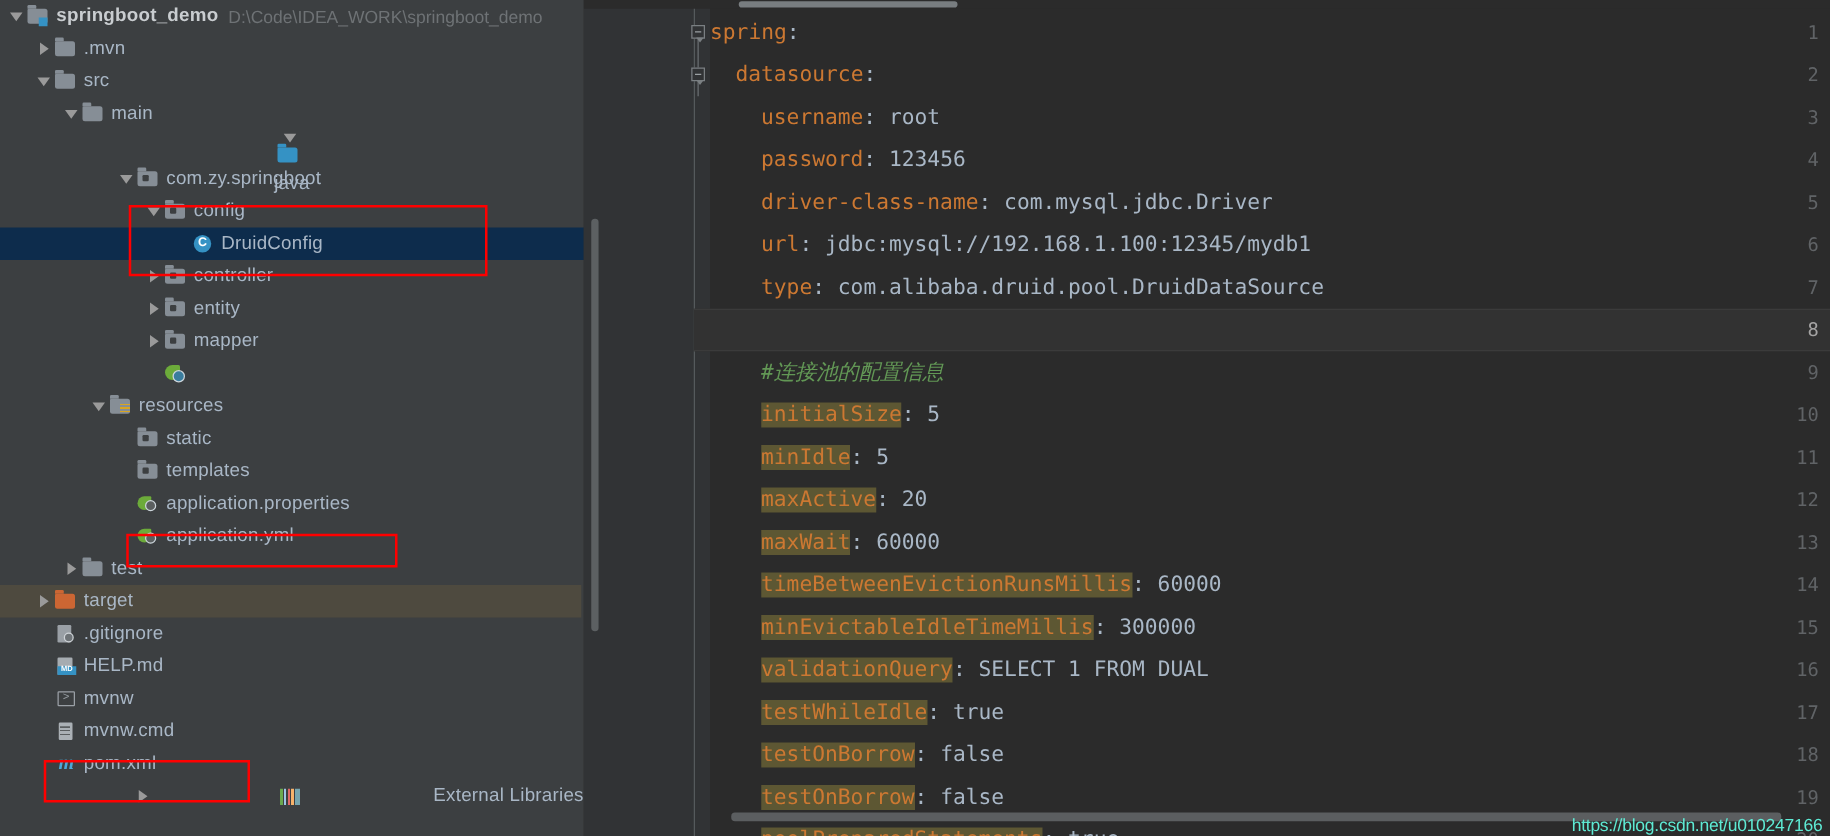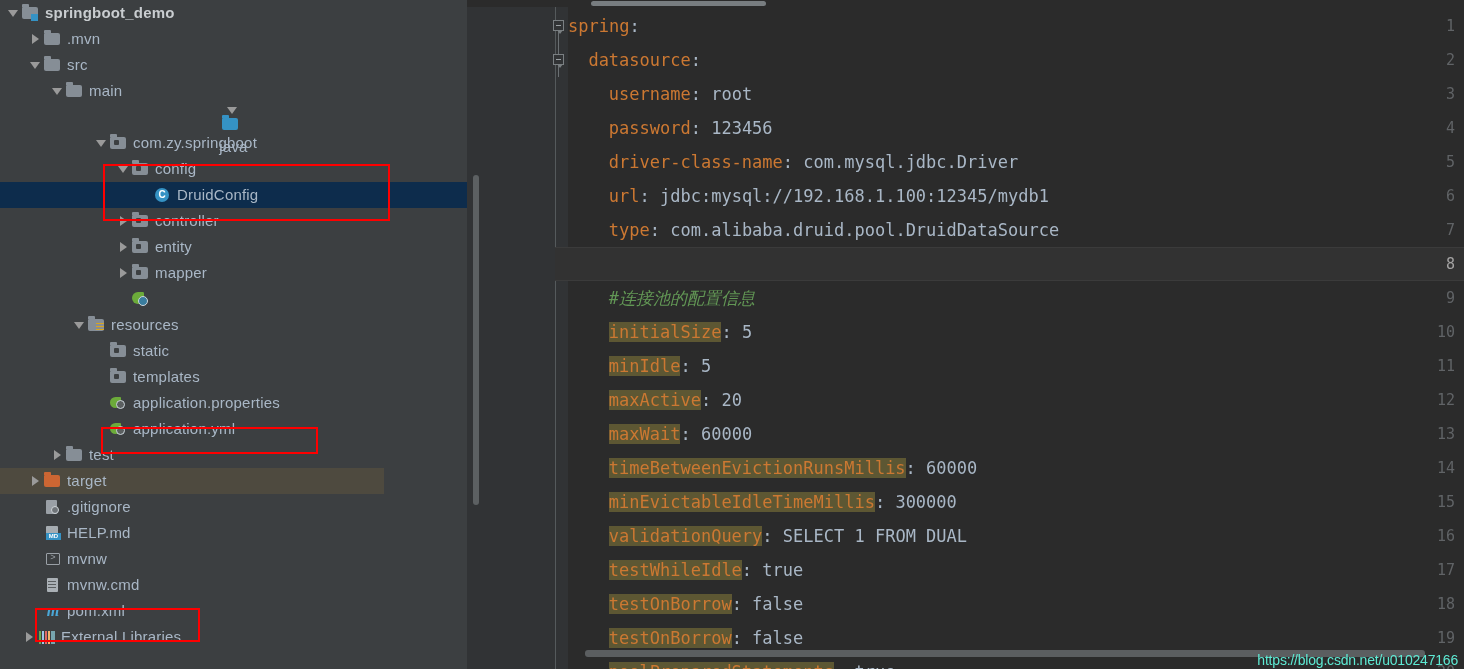--- a/index.html
+++ b/index.html
@@ -395,20 +395,21 @@
 
   <div id="project-panel">
     <div class="tree" id="tree-root">
         <div class="tree-row" style="top: 0px; position: absolute; left: 0px; width: 467px;">
           <span style="display: inline-block; flex: 0 0 auto; width: 8px;"></span>
           <span class="arrow down"></span>
           <span class="ticon">
             <span class="ic-folder-module"></span>
           </span>
           <span class="tlabel bold">springboot_demo</span>
+          <span class="tpath">D:\Code\IDEA_WORK\springboot_demo</span>
         </div>
         <div class="tree-row" style="top: 26px; position: absolute; left: 0px; width: 467px;">
           <span style="display: inline-block; flex: 0 0 auto; width: 30px;"></span>
           <span class="arrow right"></span>
           <span class="ticon">
             <span class="ic-folder"></span>
           </span>
           <span class="tlabel">.mvn</span>
         </div>
         <div class="tree-row" style="top: 52px; position: absolute; left: 0px; width: 467px;">
@@ -540,21 +541,21 @@
           <span class="tlabel">application.yml</span>
         </div>
         <div class="tree-row" style="top: 442px; position: absolute; left: 0px; width: 467px;">
           <span style="display: inline-block; flex: 0 0 auto; width: 52px;"></span>
           <span class="arrow right"></span>
           <span class="ticon">
             <span class="ic-folder"></span>
           </span>
           <span class="tlabel">test</span>
         </div>
-        <div class="tree-row hovered" style="top: 468px; position: absolute; left: 0px; width: 384px;">
+        <div class="tree-row hovered" style="top: 468px; position: absolute; left: 0px; width: 465px;">
           <span style="display: inline-block; flex: 0 0 auto; width: 30px;"></span>
           <span class="arrow right"></span>
           <span class="ticon">
             <span class="ic-folder-target"></span>
           </span>
           <span class="tlabel">target</span>
         </div>
         <div class="tree-row" style="top: 494px; position: absolute; left: 0px; width: 467px;">
           <span style="display: inline-block; flex: 0 0 auto; width: 30px;"></span>
           <span class="arrow none"></span>
@@ -588,21 +589,21 @@
           <span class="tlabel">mvnw.cmd</span>
         </div>
         <div class="tree-row" style="top: 598px; position: absolute; left: 0px; width: 467px;">
           <span style="display: inline-block; flex: 0 0 auto; width: 30px;"></span>
           <span class="arrow none"></span>
           <span class="ticon">
             <span class="ic-maven">m</span>
           </span>
           <span class="tlabel">pom.xml</span>
         </div>
-        <div class="tree-row" style="top: 624px; position: absolute; left: 16px; width: 467px;">
+        <div class="tree-row" style="top: 624px; position: absolute; left: 0px; width: 467px; justify-content: space-between;">
           <span style="display: inline-block; flex: 0 0 auto; width: 8px;"></span>
           <span class="arrow right"></span>
           <span class="ticon">
             <span class="ic-libs"></span>
           </span>
           <span class="tlabel">External Libraries</span>
         </div>
       </div>
     <div id="tree-scrollbar">
       <div class="thumb"></div>

